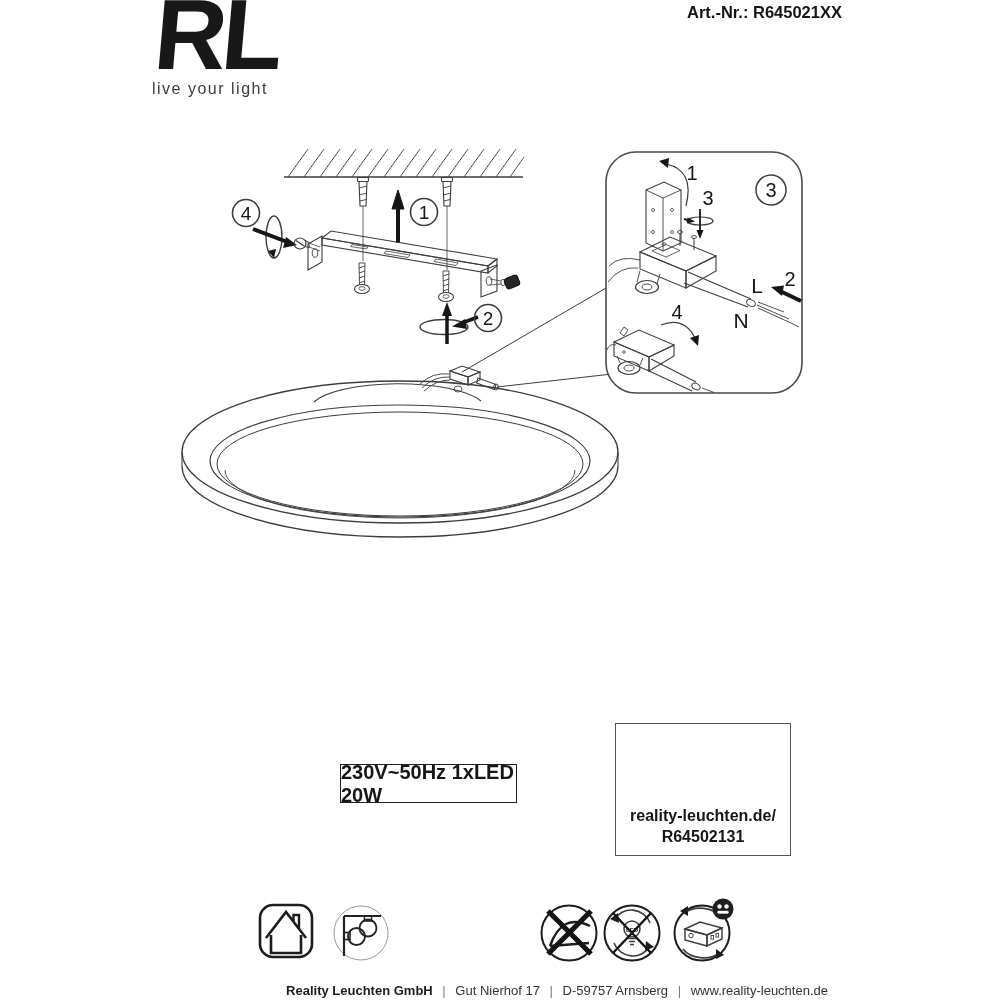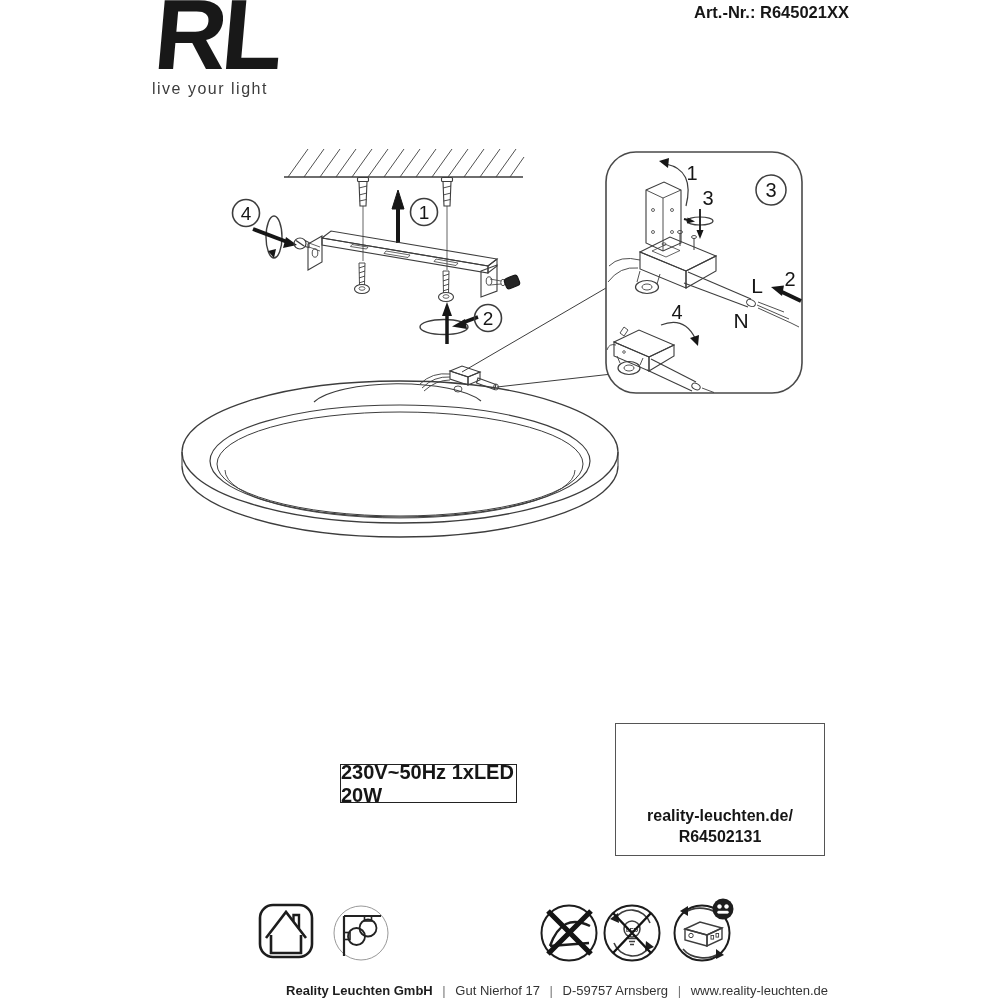--- a/index.html
+++ b/index.html
@@ -11,30 +11,30 @@
   .logo{position:absolute;left:155px;top:-16px;}
   .logo-rl{
     font-size:100px;font-weight:bold;letter-spacing:-5px;line-height:1;
     color:#181818;transform:skewX(-5deg);display:inline-block;
   }
   .logo-tag{
     position:absolute;left:152px;top:80px;font-size:16px;letter-spacing:1.5px;
     color:#3c3c3c;font-weight:normal;
   }
   .artno{
-    position:absolute;left:687px;top:3px;font-size:16.5px;font-weight:bold;color:#161616;margin-left:7px;
+    position:absolute;left:687px;top:3px;font-size:16.5px;font-weight:bold;color:#161616;
   }
   .drawing{position:absolute;left:0;top:0;}
   .spec-box{
     position:absolute;left:340px;top:764px;width:177px;height:39px;
     border:1.6px solid #222;display:flex;align-items:center;justify-content:center;
     font-size:20px;font-weight:bold;color:#161616;background:#fff;box-sizing:border-box;
   }
   .web-box{
-    position:absolute;left:615px;top:723px;width:210px;height:133px;
+    position:absolute;left:615px;top:723px;width:176px;height:133px;
     border:1.5px solid #555;background:#fff;box-sizing:border-box;
     display:flex;flex-direction:column;justify-content:flex-end;align-items:center;
     padding-bottom:7px;
   }
   .web-box span{font-size:16px;font-weight:bold;color:#161616;line-height:1.35;}
   .footer{
     position:absolute;left:0;top:983px;width:828px;text-align:right;
     font-size:13px;color:#333;
   }
   .footer .co{font-weight:bold;color:#1d1d1d;}

